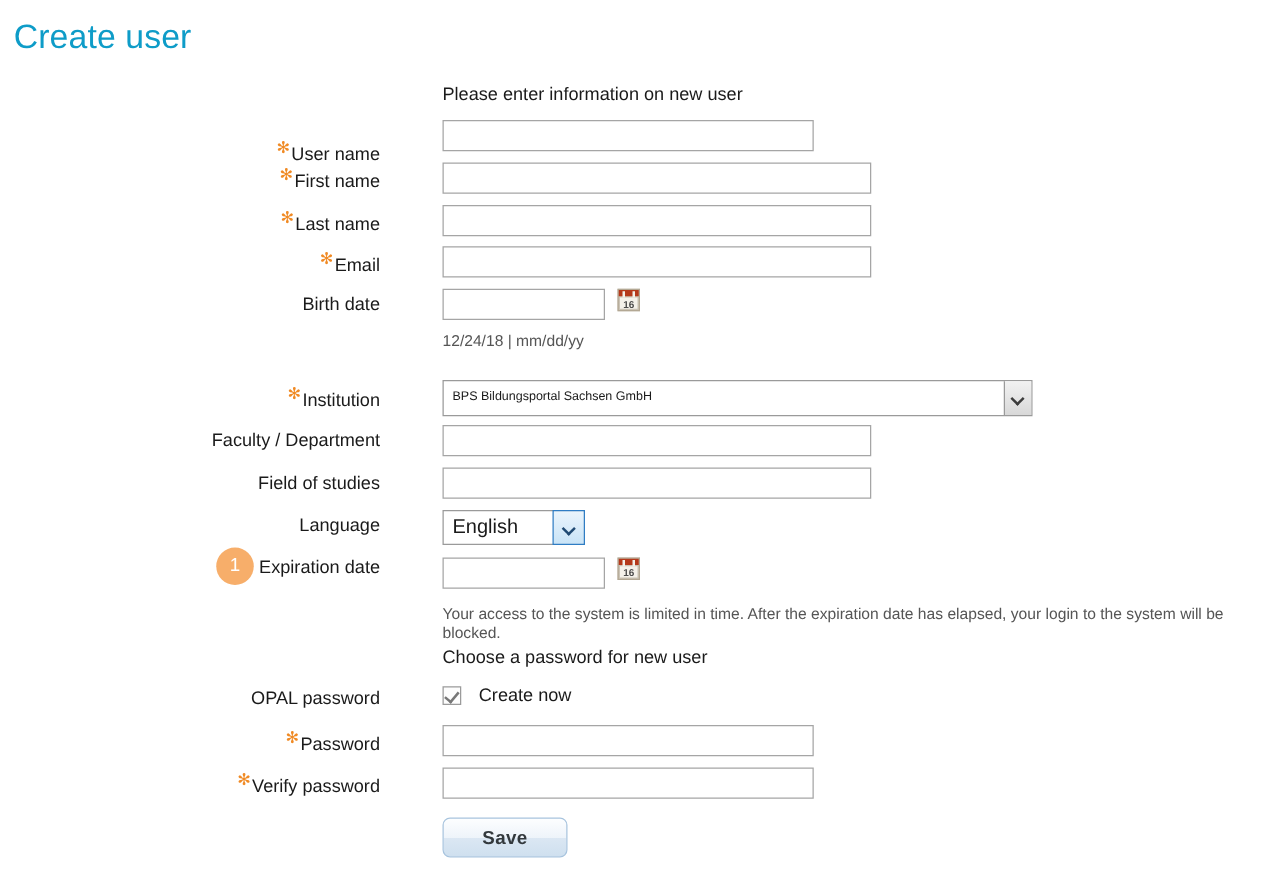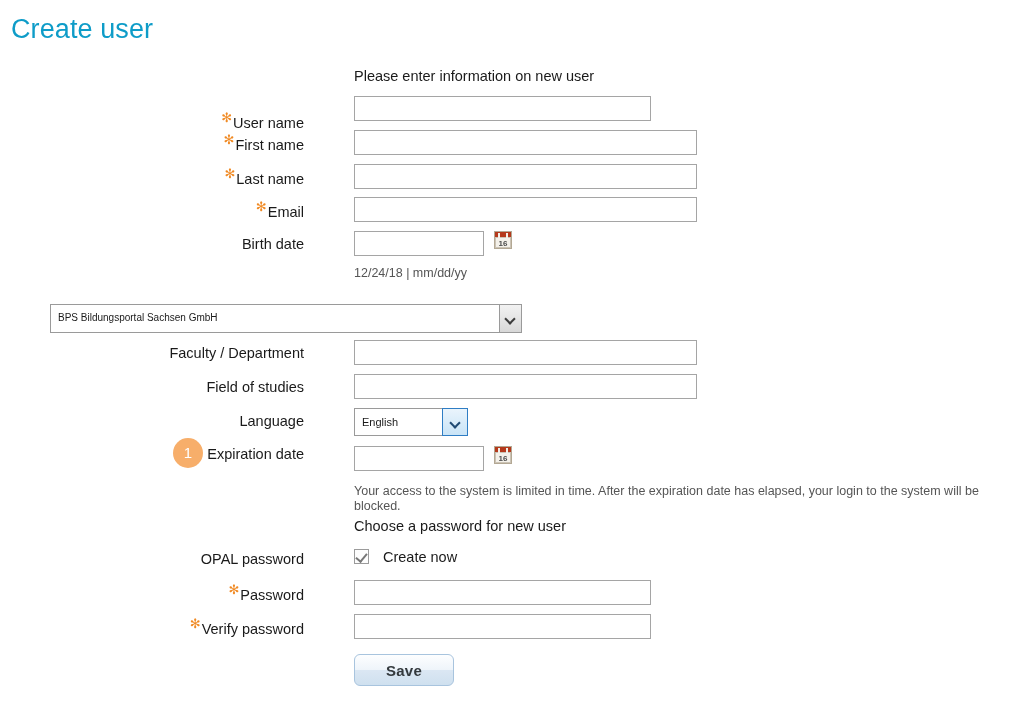--- a/index.html
+++ b/index.html
@@ -152,21 +152,21 @@
   .sel-lang { width: 114px; height: 28px; }
   .sel .sel-text {
     flex: 1 1 auto;
     font-size: 10px;
     color: #1a1a1a;
     line-height: 25px;
     padding-left: 7px;
     overflow: hidden;
     white-space: nowrap;
   }
-  .sel-lang .sel-text { font-size: 11px; line-height: 26px; }
+  .sel-lang .sel-text { font-size: 16px; line-height: 26px; }
   .sel .sel-btn {
     flex: 0 0 22px;
     background: linear-gradient(to bottom, #f2f2f2, #d8d8d8);
     border-left: 1px solid #9a9a9a;
     display: flex;
     align-items: center;
     justify-content: center;
   }
   .sel-lang .sel-btn {
     background: linear-gradient(to bottom, #eaf4fc, #c9e4f7);
@@ -321,20 +321,23 @@
   </div>
 
   <div class="row" style="height:43px;">
     <div class="label-col"></div>
     <div class="field-col" style="padding-top:5px;">
       <div class="hint">12/24/18 | mm/dd/yy</div>
     </div>
   </div>
 
   <div class="row" style="height:36px;">
+    <div class="label-col" style="padding-top:6px;">
+      <span class="req">✻</span><span>Institution</span>
+    </div>
     <div class="field-col">
       <div class="sel sel-inst">
         <span class="sel-text">BPS Bildungsportal Sachsen GmbH</span>
         <span class="sel-btn">
           <span class="chev"></span>
         </span>
       </div>
     </div>
   </div>
 

